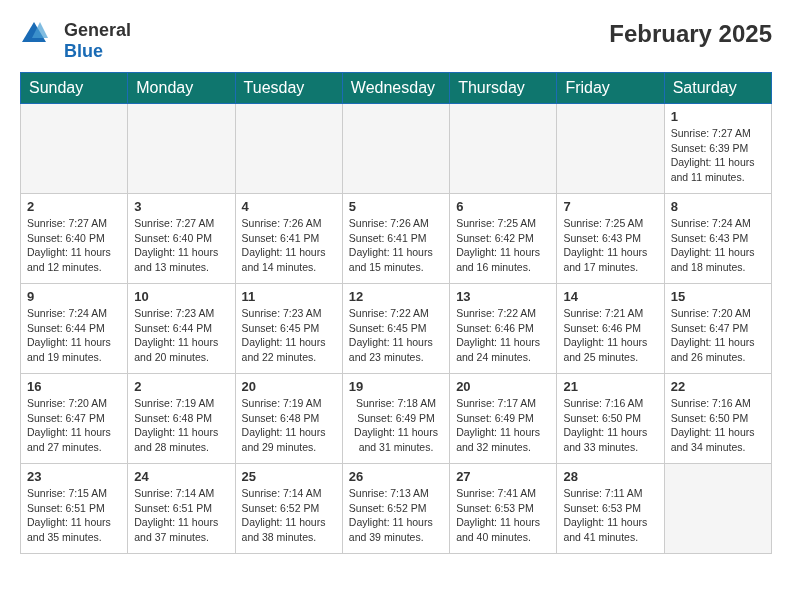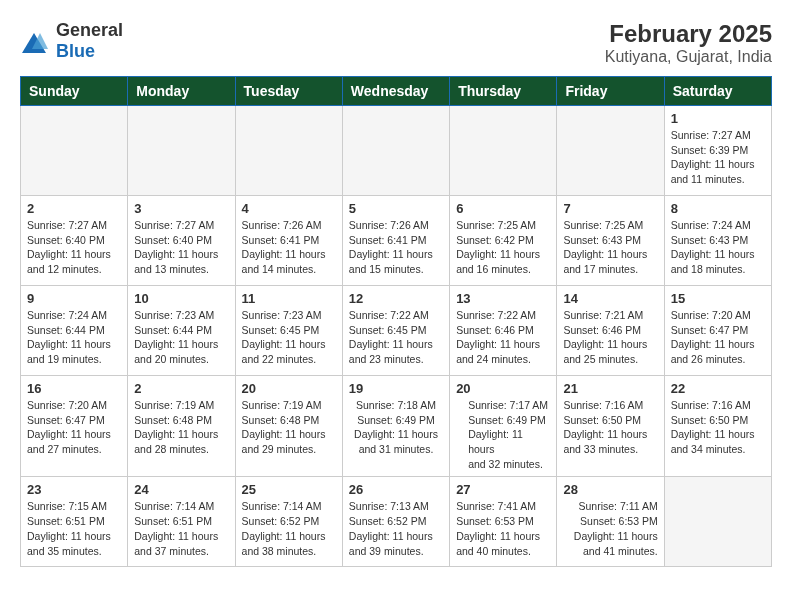--- a/index.html
+++ b/index.html
@@ -11,22 +11,21 @@
       padding: 20px;
     }
     .header {
       display: flex;
       justify-content: space-between;
       align-items: flex-start;
       margin-bottom: 10px;
     }
     .logo {
       display: flex;
-      align-items: center;
-      gap: 12px;
+      gap: 20px;
     }
     .logo-text-general {
       font-size: 18px;
       font-weight: bold;
       color: #333;
     }
     .logo-text-blue {
       font-size: 18px;
       font-weight: bold;
       color: #1a6bb5;
@@ -47,24 +46,24 @@
     .location-title {
       font-size: 16px;
       color: #555;
     }
     table {
       width: 100%;
       border-collapse: collapse;
       table-layout: fixed;
     }
     th {
-      background-color: #14532d;
+      background-color: #0f766e;
       color: #fff;
-      font-size: 14px;
-      font-weight: bold;
+      font-size: 16px;
+      font-weight: normal;
       padding: 6px 8px;
       text-align: left;
       border: 1px solid #1a6bb5;
     }
     td {
       border: 1px solid #ccc;
       vertical-align: top;
       padding: 5px 6px;
       height: 90px;
       background: #fff;
@@ -95,21 +94,20 @@
         <polygon points="20,2 28,18 12,18" fill="#4a9fd4" opacity="0.7"></polygon>
       </svg>
     </div>
     <div>
       <span class="logo-text-general">General</span><br>
       <span class="logo-text-blue">Blue</span>
     </div>
   </div>
   <div class="title-block">
     <div class="month-title">February 2025</div>
-    <div class="location-title">Kutiyana, Gujarat, India</div>
   </div>
 </div>
 
 <table>
   <thead>
     <tr>
     <th>Sunday</th>
         <th>Monday</th>
         <th>Tuesday</th>
         <th>Wednesday</th>
@@ -260,21 +258,21 @@
         </td>
         <td>
           <div class="day-number">19</div>
           <div class="day-info" style="white-space: pre-line; text-align: center;">Sunrise: 7:18 AM
 Sunset: 6:49 PM
 Daylight: 11 hours
 and 31 minutes.</div>
         </td>
         <td>
           <div class="day-number">20</div>
-          <div class="day-info" style="white-space: pre-line; margin-left: 12px;">Sunrise: 7:17 AM
+          <div class="day-info" style="white-space: pre-line;">Sunrise: 7:17 AM
 Sunset: 6:49 PM
 Daylight: 11 hours
 and 32 minutes.</div>
         </td>
         <td>
           <div class="day-number">21</div>
           <div class="day-info" style="white-space: pre-line;">Sunrise: 7:16 AM
 Sunset: 6:50 PM
 Daylight: 11 hours
 and 33 minutes.</div>
@@ -318,21 +316,21 @@
         </td>
         <td>
           <div class="day-number">27</div>
           <div class="day-info" style="white-space: pre-line;">Sunrise: 7:41 AM
 Sunset: 6:53 PM
 Daylight: 11 hours
 and 40 minutes.</div>
         </td>
         <td>
           <div class="day-number">28</div>
-          <div class="day-info" style="white-space: pre-line; text-align: right;">Sunrise: 7:11 AM
+          <div class="day-info" style="white-space: pre-line;">Sunrise: 7:11 AM
 Sunset: 6:53 PM
 Daylight: 11 hours
 and 41 minutes.</div>
         </td>
         <td class="empty"></td>
       </tr>
     </tbody>
 </table>
 
 </body></html>

